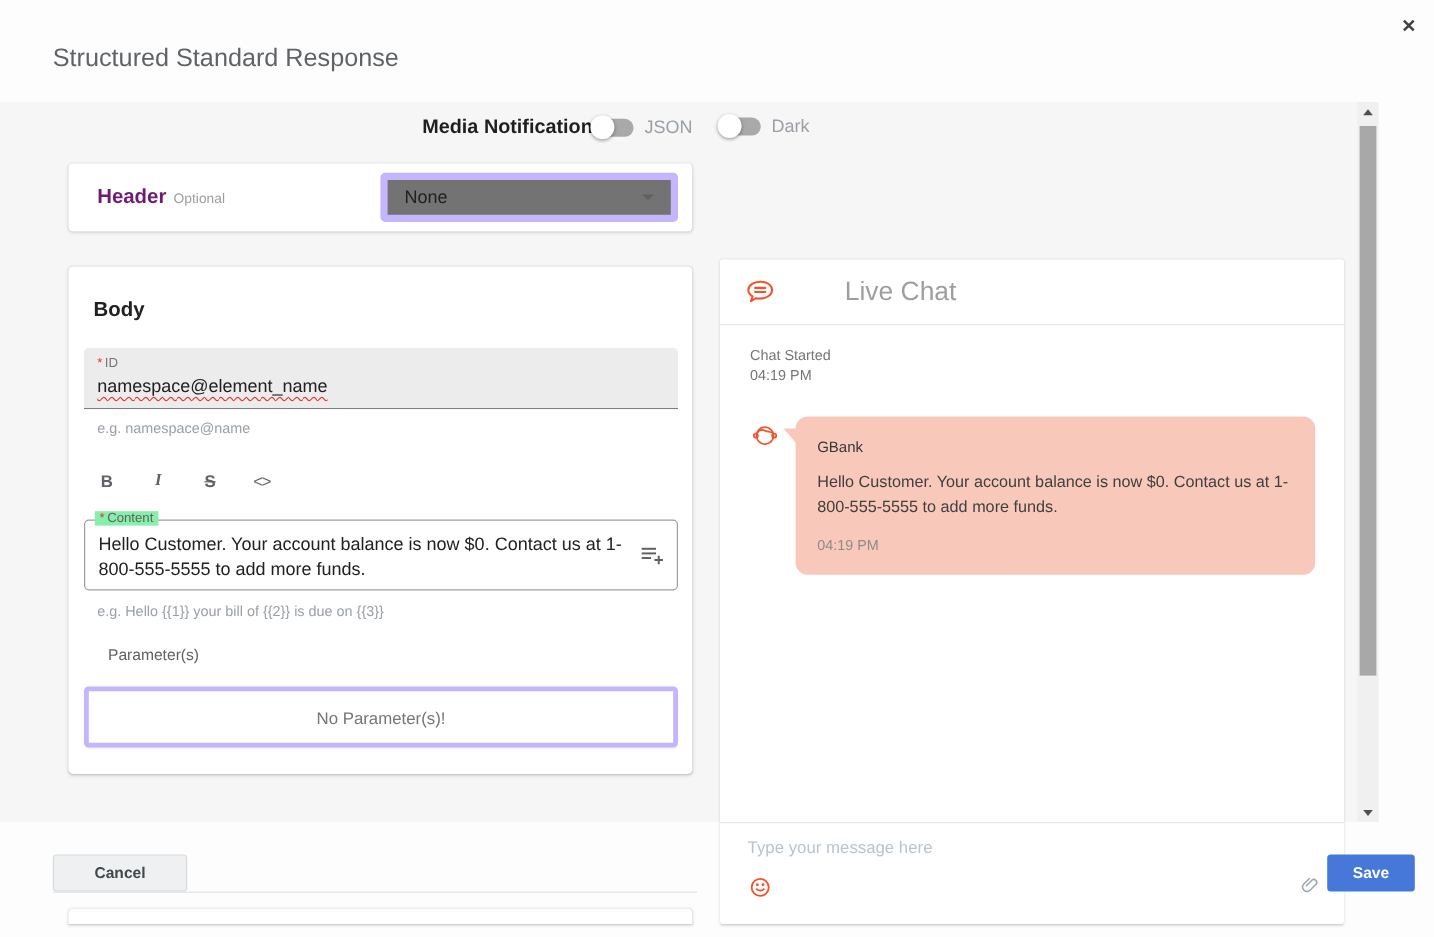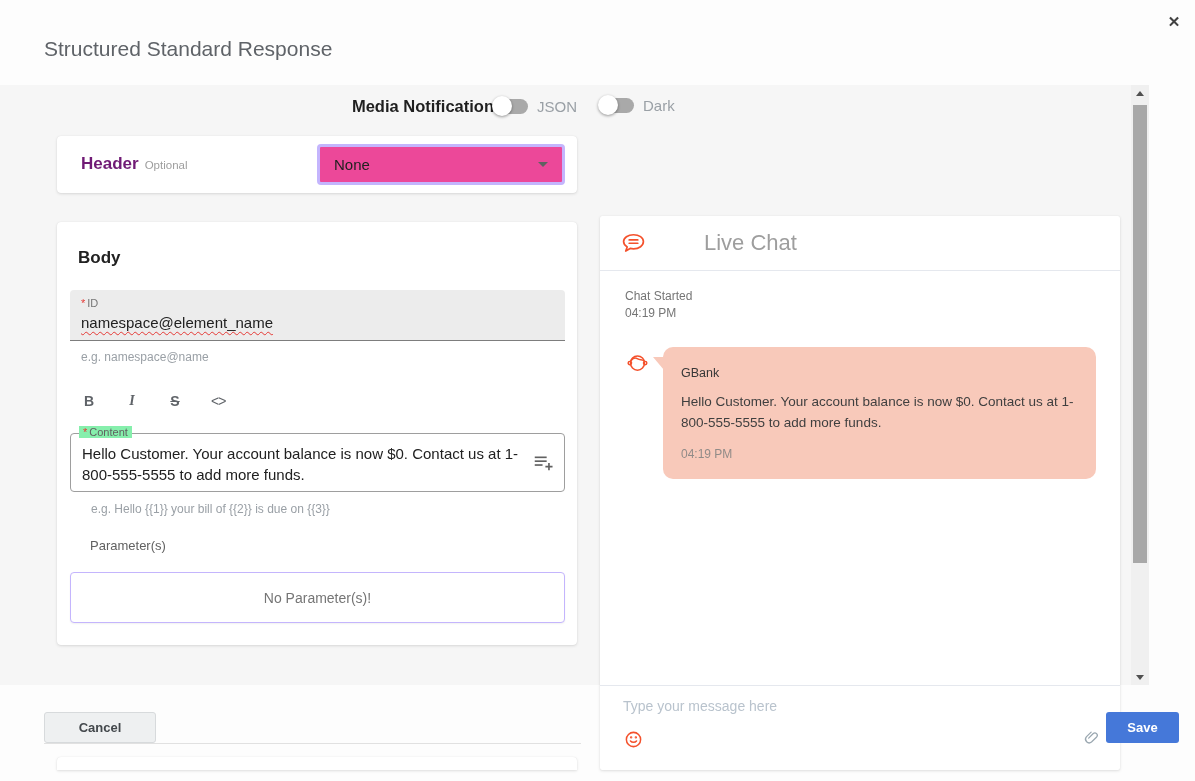--- a/index.html
+++ b/index.html
@@ -30,21 +30,21 @@
   .toggle-row { display:flex; align-items:center; gap:9px; }
   .toggle-label { font-size:15px; color:#9aa0a6; }
   .switch { position:relative; width:34px; height:15px; border-radius:8px; background:#a9a9a9; cursor:pointer; }
   .switch .knob { position:absolute; left:-2px; top:-3px; width:20px; height:20px; border-radius:50%;
                   background:#fff; box-shadow:0 1px 3px rgba(0,0,0,.4); }
 
   
   .hdr-label { font-size:17px; font-weight:700; color:#701a75; }
   .hdr-optional { font-size:11.5px; color:#9e9e9e; margin-left:6px; }
   .select-box { position:absolute; right:12px; top:8px; width:248px; height:41px;
-                border:3px solid #c4b5fd; border-radius:4px; background:#ec4899;
+                border:6px solid #c4b5fd; border-radius:4px; background:#737373;
                 display:flex; align-items:center; padding:0 14px; cursor:pointer; }
   .select-value { font-size:15px; color:#212121; flex:1; }
   .caret-down { width:0; height:0; border-left:5px solid transparent; border-right:5px solid transparent;
                 border-top:5px solid #616161; }
 
   
   .body-title { left:21px; top:26px; font-size:17px; font-weight:700; }
   .filled-field { left:13px; top:68px; width:495px; height:51px; background:#ececec;
                   border-radius:4px 4px 0 0; border-bottom:1px solid #7d7d7d; }
   .field-label { position:absolute; left:11px; top:7px; font-size:11px; color:#757575; }
@@ -60,21 +60,21 @@
   .fmt-code { letter-spacing:-1px; font-weight:400; }
   .outlined-field { left:13px; top:211px; width:495px; height:59px; border:1px solid #9e9e9e;
                     border-radius:4px; background:#fff; }
   .outlined-legend { position:absolute; left:8px; top:-8px; background:#86efac; padding:0 4px;
                      font-size:11px; color:#616161; }
   .outlined-text { position:absolute; left:11px; top:9px; width:440px; font-size:15px;
                    line-height:21px; color:#212121; }
   .content-add-icon { position:absolute; right:10px; top:17px; width:22px; height:22px; cursor:pointer; }
   .params-label { left:33px; top:316px; font-size:13px; color:#616161; }
   .empty-box { position:absolute; left:13px; top:350px; width:495px; height:51px; background:#fff;
-               border:1px solid #c4b5fd; border-radius:4px; box-shadow:0 1px 2px rgba(0,0,0,.06);
+               border:4px solid #c4b5fd; border-radius:4px; box-shadow:0 1px 2px rgba(0,0,0,.06);
                display:flex; align-items:center; justify-content:center; }
   .empty-text { font-size:14px; color:#757575; }
   .section-divider { position:absolute; left:44px; top:658px; width:537px; height:1px; background:#e1e1e1; }
   .sliver-card { left:57px; top:672px; width:520px; height:13px; border-radius:4px 4px 0 0; }
 
   
   .chat-card { left:600px; top:131px; width:520px; height:554px; border-radius:2px; }
   .chat-header { position:absolute; left:0; top:0; width:100%; height:55px;
                  border-bottom:1px solid #e5e8ee; display:flex; align-items:center; padding-left:20px; gap:9px; }
   .chat-title { font-size:22px; color:#9e9e9e; font-weight:400;margin-left:48px; }
@@ -166,21 +166,21 @@
       <div class="outlined-text">Hello Customer. Your account balance is now $0. Contact us at 1-800-555-5555 to add more funds.</div>
       <svg class="content-add-icon" viewBox="0 0 24 24">
         <g fill="#616161">
           <rect x="3" y="6" width="13" height="1.8"></rect>
           <rect x="3" y="10.2" width="13" height="1.8"></rect>
           <rect x="3" y="14.4" width="8.5" height="1.8"></rect>
           <path d="M17.6 13.2h1.8v3h3v1.8h-3v3h-1.8v-3h-3v-1.8h3z"></path>
         </g>
       </svg>
     </div>
-    <div class="abs hint" style="left:34px; top:280px;">e.g. Hello {{1}} your bill of {{2}} is due on {{3}}</div>
+    <div class="abs hint" style="left:24px; top:280px;">e.g. Hello {{1}} your bill of {{2}} is due on {{3}}</div>
 
     <div class="abs params-label">Parameter(s)</div>
     <div class="empty-box">
       <span class="empty-text">No Parameter(s)!</span>
     </div>
   </div>
 
   <div class="section-divider"></div>
   <div class="card sliver-card"></div>
 

